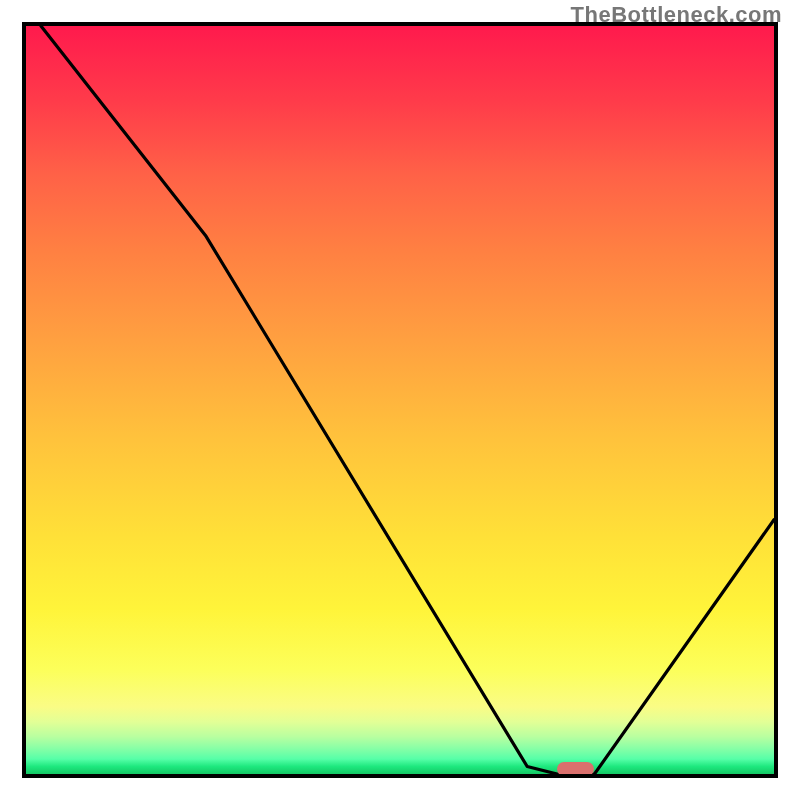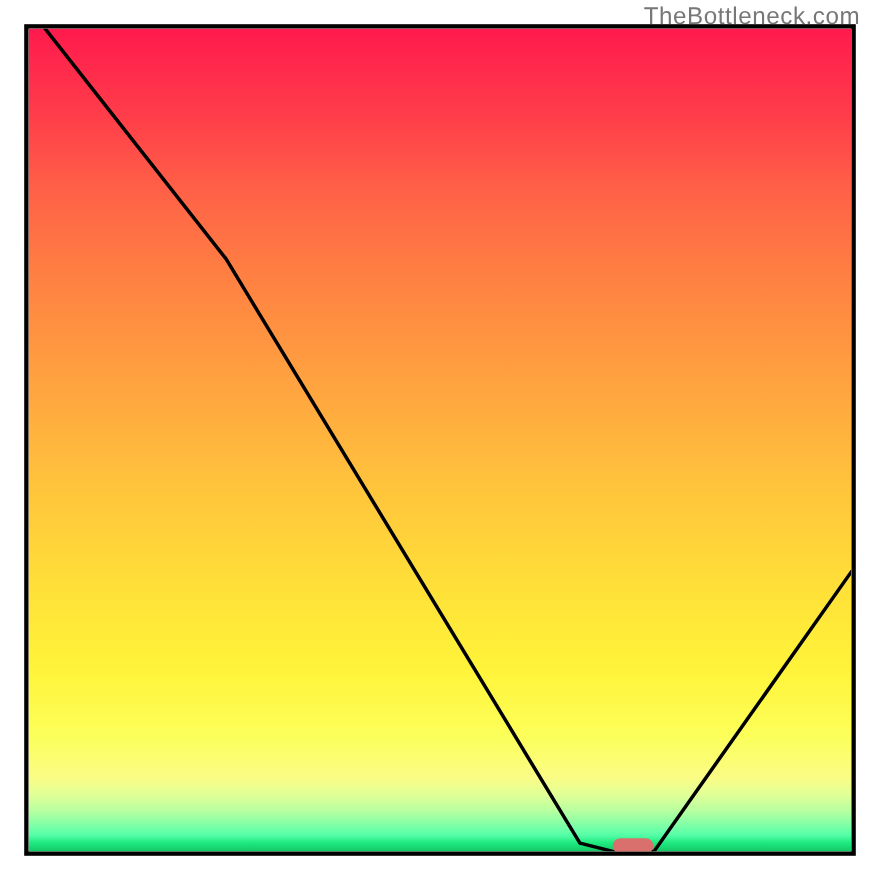--- a/index.html
+++ b/index.html
@@ -54,21 +54,21 @@
     inset: 0;
     width: 100%;
     height: 100%;
   }
   .watermark {
     position: absolute;
     top: 2px;
     right: 18px;
     color: #777;
     font-size: 22px;
-    font-weight: 400;
+    font-weight: 700;
     letter-spacing: 0.5px;
   }
   .optimum-marker {
     position: absolute;
     background: #da706d;
     border-radius: 7px;
   }
 </style>
 </head>
 <body>

